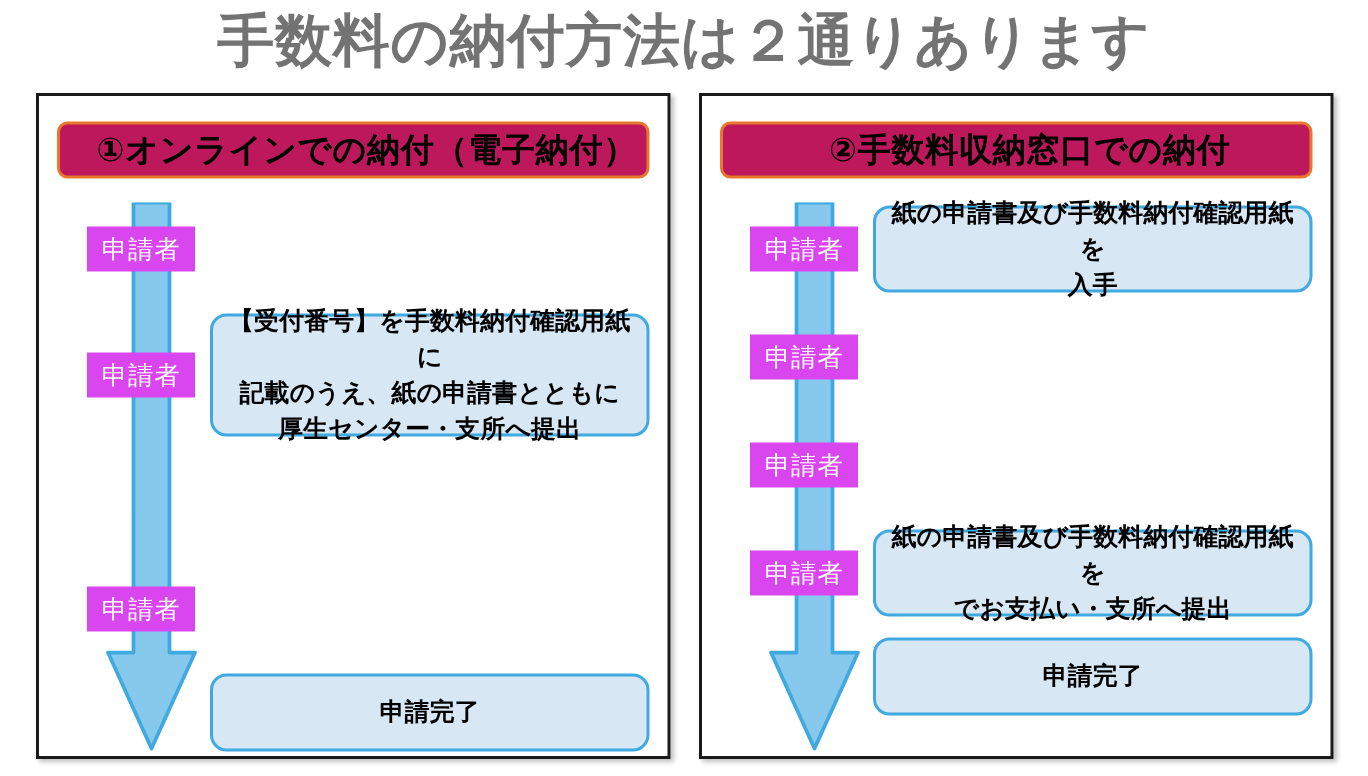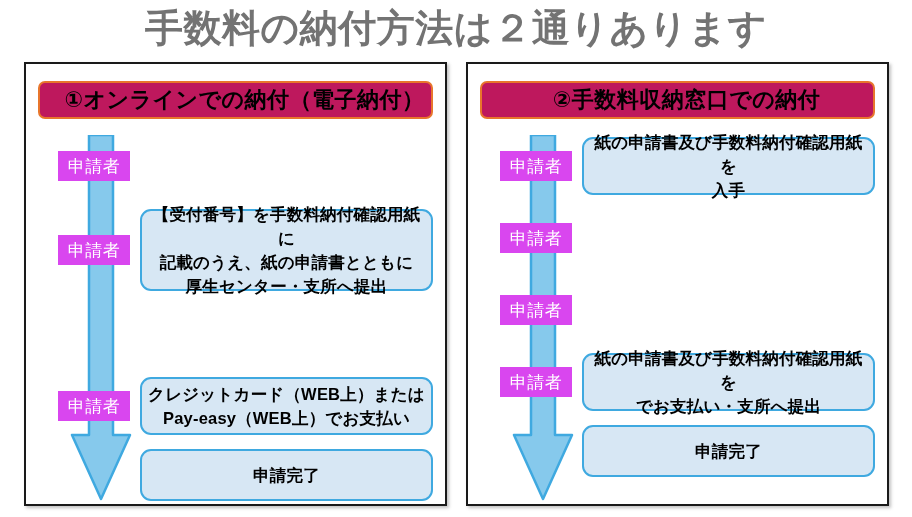--- a/index.html
+++ b/index.html
@@ -154,24 +154,20 @@
       <div class="step-box">
         <span class="step-text">【受付番号】を手数料納付確認用紙に
 記載のうえ、紙の申請書とともに
 厚生センター・支所へ提出</span>
       </div>
     </div>
 
 
     <div class="row" style="top:242px;height:58px;">
       <div class="actor-badge" style="top:14px;">申請者</div>
-      <div class="step-box">
-        <span class="step-text">クレジットカード（WEB上）または
-Pay-easy（WEB上）でお支払い</span>
-      </div>
     </div>
 
     <div class="row" style="top:314px;height:52px;">
       <div class="step-box plain">
         <span class="step-text">申請完了</span>
       </div>
     </div>
 
   </div>
 </section>

